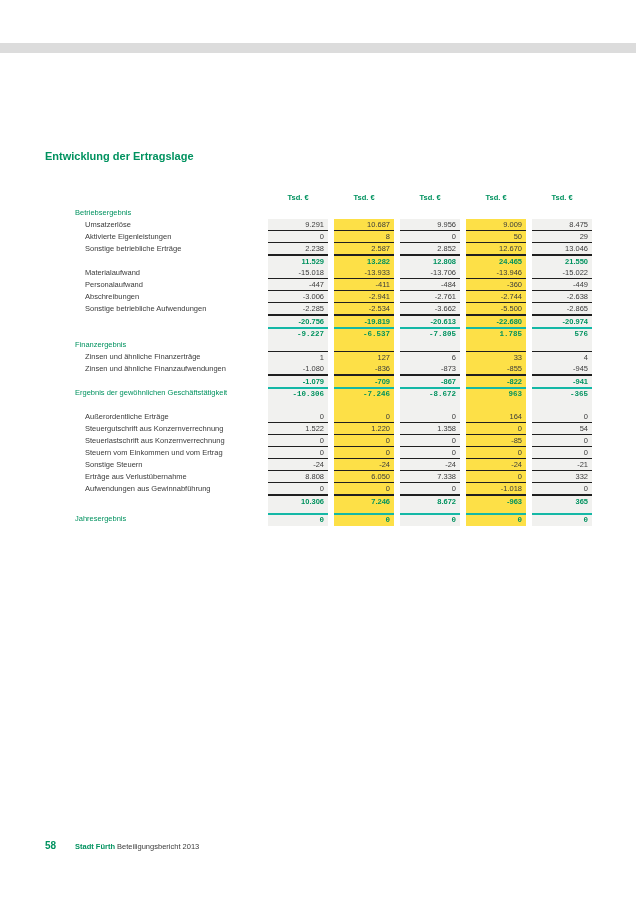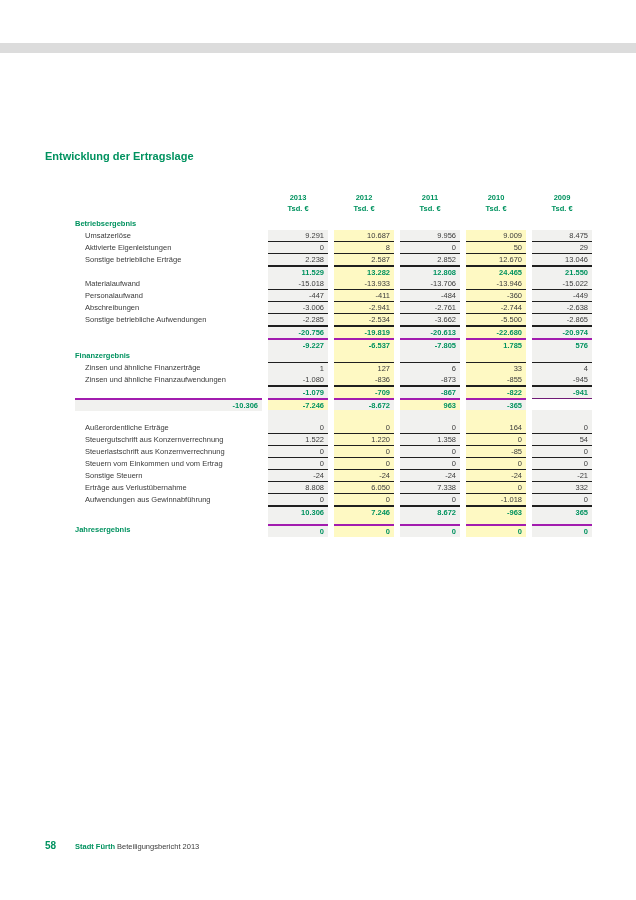--- a/index.html
+++ b/index.html
@@ -19,60 +19,52 @@
   }
   .trow > div{box-sizing:border-box;}
   .hcell{
     text-align:center;font-size:7.5px;font-weight:bold;color:#00925f;line-height:11px;
   }
   .thead{height:11px;}
   .thead.units{margin-bottom:4px;}
   .lab{
     font-size:7.5px;color:#3b3b3b;line-height:12px;white-space:nowrap;overflow:hidden;
   }
-  .trow.section .lab,.trow.result .lab{color:#00925f;font-weight:bold;}
+  .trow.section .lab,.trow.result .lab{color:#00925f;font-weight:normal;}
   .trow.item .lab{padding-left:10px;}
   .val{
     text-align:right;padding-right:4px;font-size:7.5px;color:#3b3b3b;line-height:11px;
     display:flex;align-items:flex-end;justify-content:flex-end;
   }
   .val.c0{background:#f1f1ef;}
-  .val.c1{background:#fef9c3;}
+  .val.c1{background:#fde047;}
   .val.nobg{background:transparent;}
   .trow.item .val{border-bottom:1px solid #1f1f1f;}
   .trow.bt .val{border-top:1px solid #1f1f1f;}
   .trow.sum .val{border-top:1px solid #1f1f1f;border-bottom:1px solid #701a75;}
-  .trow.result .val{border-top:2px solid #a21caf;}
+  .trow.result .val{border-top:2px solid #14b8a6;font-family:Liberation Mono, monospace;}
   .trow.sum .val,.trow.result .val{color:#00925f;font-weight:bold;}
   .trow.gap{height:12px;}
   .trow.gap.small{height:6px;}
   .footer-pagenum{
     position:absolute;left:45px;top:840px;font-size:10px;font-weight:bold;color:#00925f;
   }
   .footer-text{
     position:absolute;left:75px;top:842px;font-size:7.5px;color:#3b3b3b;
   }
   .footer-brand{color:#00925f;font-weight:bold;}
 </style>
 </head>
 <body>
 
 <div class="topbar"></div>
 
 <div class="page-title">Entwicklung der Ertragslage</div>
 
 <div class="table">
-  <div class="trow thead">
-    <div class="lab"></div>
-    <div class="hcell">2013</div>
-    <div class="hcell">2012</div>
-    <div class="hcell">2011</div>
-    <div class="hcell">2010</div>
-    <div class="hcell">2009</div>
-  </div>
   <div class="trow thead units">
     <div class="lab"></div>
     <div class="hcell">Tsd. €</div>
     <div class="hcell">Tsd. €</div>
     <div class="hcell">Tsd. €</div>
     <div class="hcell">Tsd. €</div>
     <div class="hcell">Tsd. €</div>
   </div>
   <div>
       <div class="trow section">
@@ -189,20 +181,21 @@
       </div>
       <div class="trow sum">
         <div class="lab"></div>
         <div class="val c0">-1.079</div>
         <div class="val c1">-709</div>
         <div class="val c0">-867</div>
         <div class="val c1">-822</div>
         <div class="val c0">-941</div>
       </div>
       <div class="trow result">
+        <div class="lab">Ergebnis der gewöhnlichen Geschäftstätigkeit</div>
         <div class="val c0">-10.306</div>
         <div class="val c1">-7.246</div>
         <div class="val c0">-8.672</div>
         <div class="val c1">963</div>
         <div class="val c0">-365</div>
       </div>
       <div class="trow gap">
         <div class="lab"></div>
         <div class="val c0"></div>
         <div class="val c1"></div>

